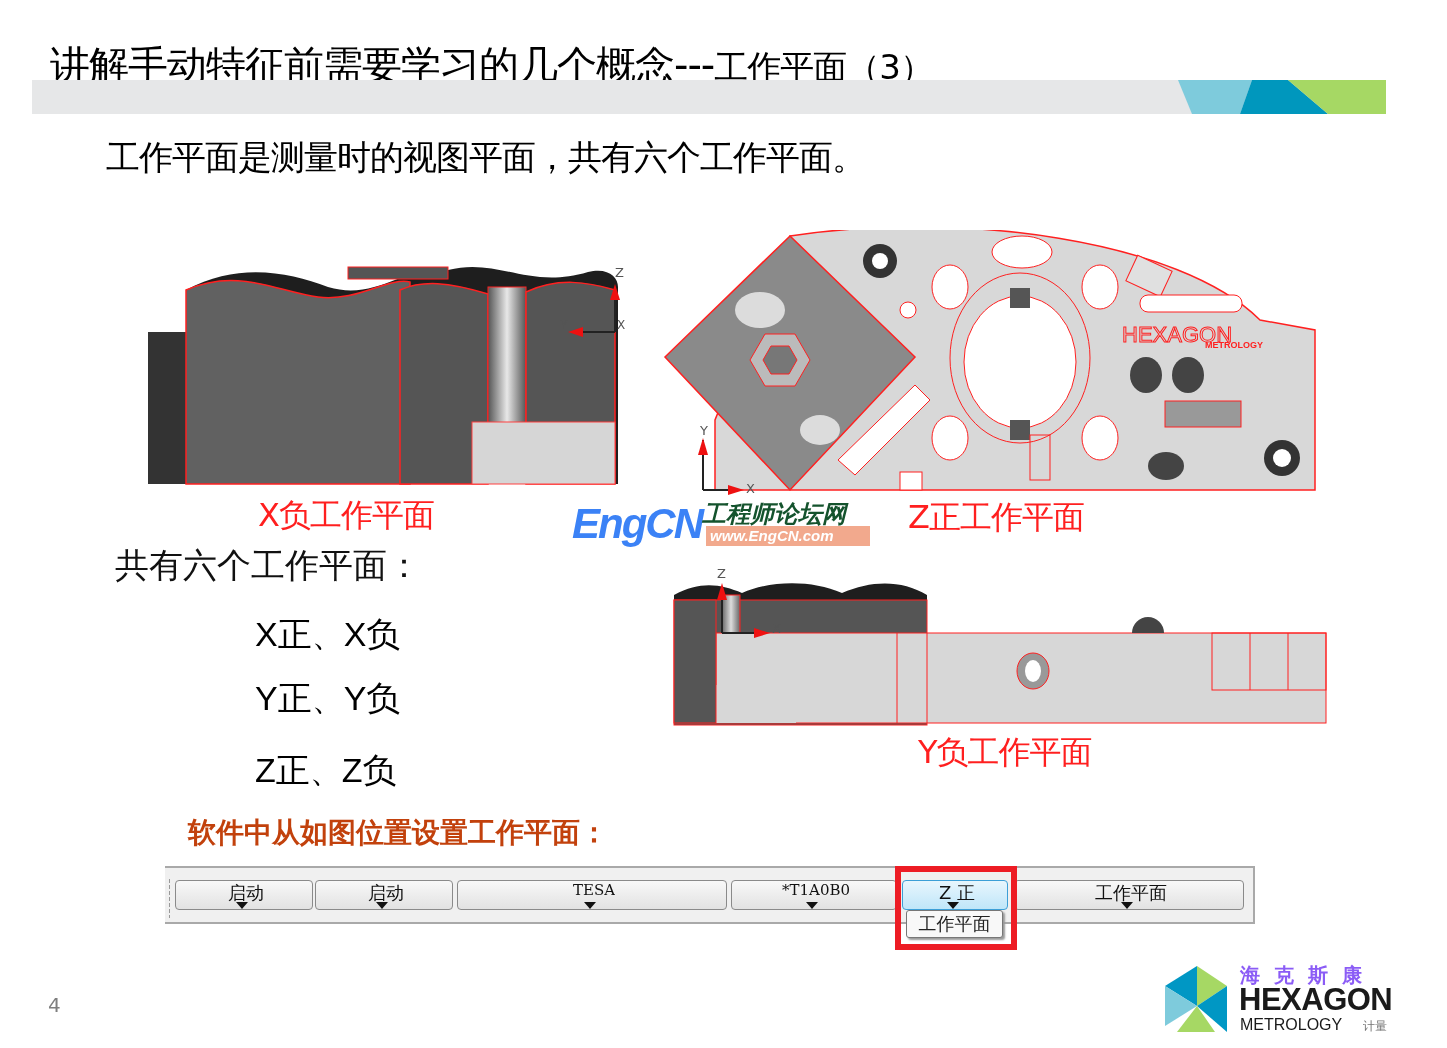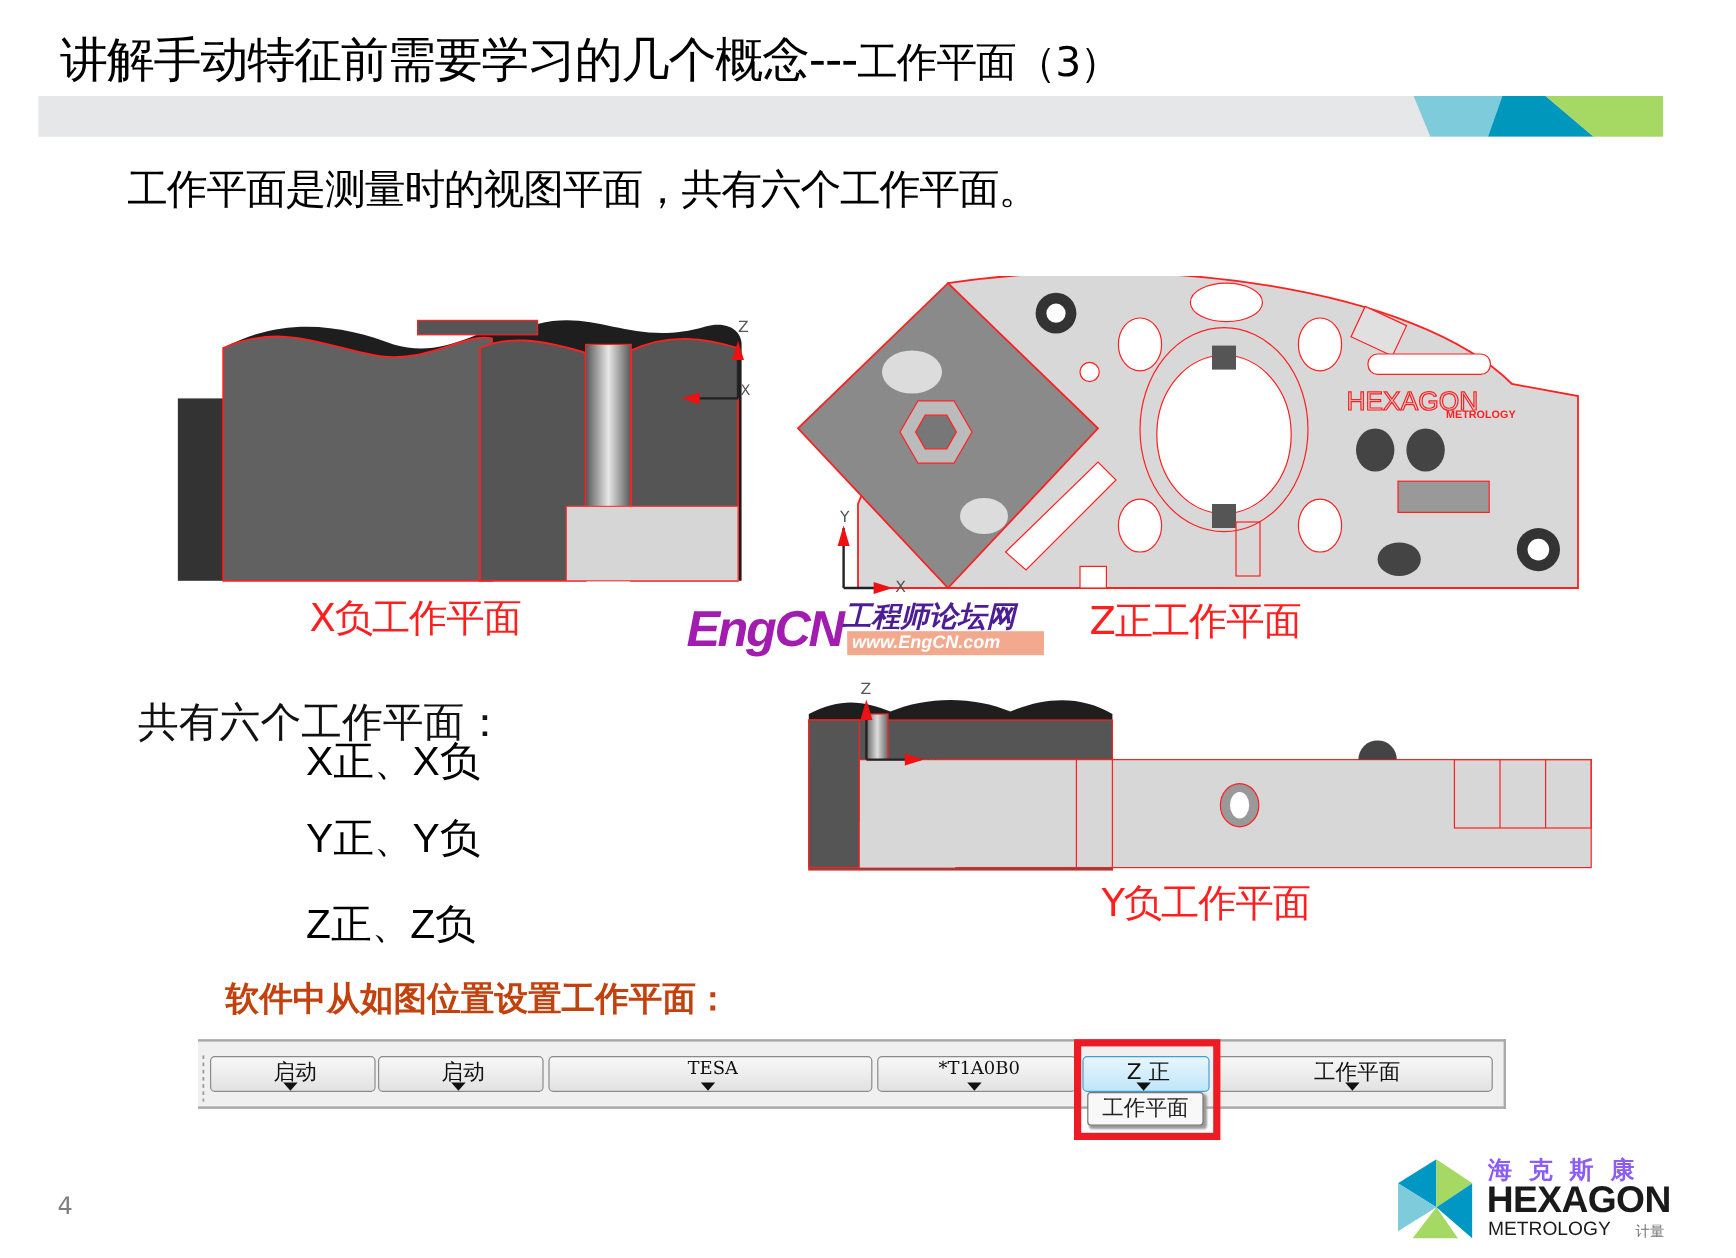--- a/index.html
+++ b/index.html
@@ -1,49 +1,49 @@
 <!DOCTYPE html>
 <html><head>
 <meta charset="utf-8">
 <style>
   html, body { margin:0; padding:0; background:#ffffff; }
   body { width:1447px; height:1048px; position:relative; overflow:hidden; font-family:"DejaVu Sans","Liberation Sans",sans-serif; }
   .abs { position:absolute; }
-  #title { left:50px; top:22px; font-size:40px; color:#000; white-space:nowrap; letter-spacing:-1px; }
+  #title { left:50px; top:38px; font-size:40px; color:#000; white-space:nowrap; letter-spacing:-1px;text-decoration:underline; }
   #title .small { font-size:34px; }
   #band { left:32px; top:80px; width:1354px; height:34px; background:#e6e7e8; }
   #band-deco { right:61px; top:80px; width:208px; height:34px; }
   #subtitle { left:106px; top:135px; font-size:34px; color:#000; white-space:nowrap; letter-spacing:-1px; }
   .view-label { color:#ff1f1f; font-size:32px; white-space:nowrap; letter-spacing:-1px; }
   #label-xneg { left:258px; top:494px; }
   #label-zpos { left:908px; top:496px; }
   #label-yneg { left:918px; top:731px; }
-  #six { left:115px; top:543px; font-size:34px; font-family:"DejaVu Serif","Liberation Serif",serif; color:#111; white-space:nowrap;margin-top:36px; }
+  #six { left:115px; top:543px; font-size:34px; font-family:"DejaVu Serif","Liberation Serif",serif; color:#111; white-space:nowrap; }
   .plane-line { left:255px; font-size:34px; color:#000; white-space:nowrap; font-family:"Liberation Sans",sans-serif; }
   .plane-line .cn { font-family:"DejaVu Serif","Liberation Serif",serif; font-size:32px; }
   #pl-x { top:612px; } #pl-y { top:676px; } #pl-z { top:748px; }
   #howto { left:188px; top:814px; font-size:28px; color:#c2410c; font-weight:bold; white-space:nowrap; }
   #toolbar { left:165px; top:866px; width:1090px; height:58px; background:#f0f0f0; border-top:2px solid #a9a9a9; border-bottom:2px solid #a9a9a9; border-right:2px solid #a9a9a9; box-sizing:border-box; }
   .grip { position:absolute; left:3px; top:10px; width:3px; height:40px; background-image:radial-gradient(#999 1px, transparent 1px); background-size:3px 6px; }
   .combo { position:absolute; top:12px; height:30px; border:1px solid #8a8a8a; border-radius:4px; background:linear-gradient(#f8f8f8,#e2e2e2); box-sizing:border-box; display:flex; align-items:center; padding-left:4px; font-size:18px; color:#111; font-family:"DejaVu Sans",sans-serif;flex-direction:column; }
   .combo .val { flex:1; white-space:nowrap; overflow:hidden; }
   .combo .mono { font-family:"DejaVu Serif","Liberation Serif",serif; font-size:15px; }
   .combo .arrow { width:0; height:0; border-left:6px solid transparent; border-right:6px solid transparent; border-top:7px solid #111; margin-right:8px; }
   .combo.active { background:linear-gradient(#e8f6fd,#bfe6f9); border-color:#3c9fd7; }
   #tooltip { left:906px; top:910px; width:95px; height:26px; background:#f8f8f8; border:1px solid #777; border-radius:3px; box-shadow:2px 2px 2px #999; font-size:18px; text-align:center; line-height:26px; color:#222; }
   #highlight { left:895px; top:866px; width:122px; height:84px; border:6px solid #ed1c24; box-sizing:border-box; }
   #page-num { left:48px; top:993px; font-size:20px; color:#7f7f7f; }
   #logo { left:1165px; top:962px; width:225px; height:75px; }
   #logo .cn { position:absolute; left:75px; top:0px; font-size:20px; color:#8b5cf6; font-weight:bold; letter-spacing:14px; white-space:nowrap; }
   #logo .hex { position:absolute; left:74px; top:20px; font-size:31px; font-weight:bold; color:#1a1a1a; font-family:"Liberation Sans",sans-serif; letter-spacing:-0.5px; }
   #logo .met { position:absolute; left:75px; top:54px; font-size:16px; color:#1a1a1a; font-family:"Liberation Sans",sans-serif; }
   #logo .met2 { position:absolute; left:198px; top:56px; font-size:12px; color:#737373; }
   #watermark { left:572px; top:500px; width:300px; height:50px; }
-  #wm-eng { position:absolute; left:0; top:0; font-size:42px; font-style:italic; font-weight:bold; color:#a21caf; font-family:"Liberation Sans",sans-serif; letter-spacing:-2px; }
-  #wm-cn { position:absolute; left:130px; top:-2px; font-size:24px; font-style:italic; font-weight:bold; color:#4c1d95; white-space:nowrap; }
+  #wm-eng { position:absolute; left:0; top:0; font-size:42px; font-style:italic; font-weight:bold; color:#3b82f6; font-family:"Liberation Sans",sans-serif; letter-spacing:-2px; }
+  #wm-cn { position:absolute; left:130px; top:-2px; font-size:24px; font-style:italic; font-weight:bold; color:#14532d; white-space:nowrap; }
   #wm-url { position:absolute; left:134px; top:26px; width:164px; height:20px; background:#f2a98d; color:#fff; font-size:15px; font-style:italic; font-weight:bold; font-family:"Liberation Sans",sans-serif; line-height:20px; padding-left:4px; box-sizing:border-box; }
 </style>
 </head>
 <body>
 
 <div id="title" class="abs">
   <span>讲解手动特征前需要学习的几个概念---</span><span class="small">工作平面（3）</span>
 </div>
 
 <div id="band" class="abs"></div>

